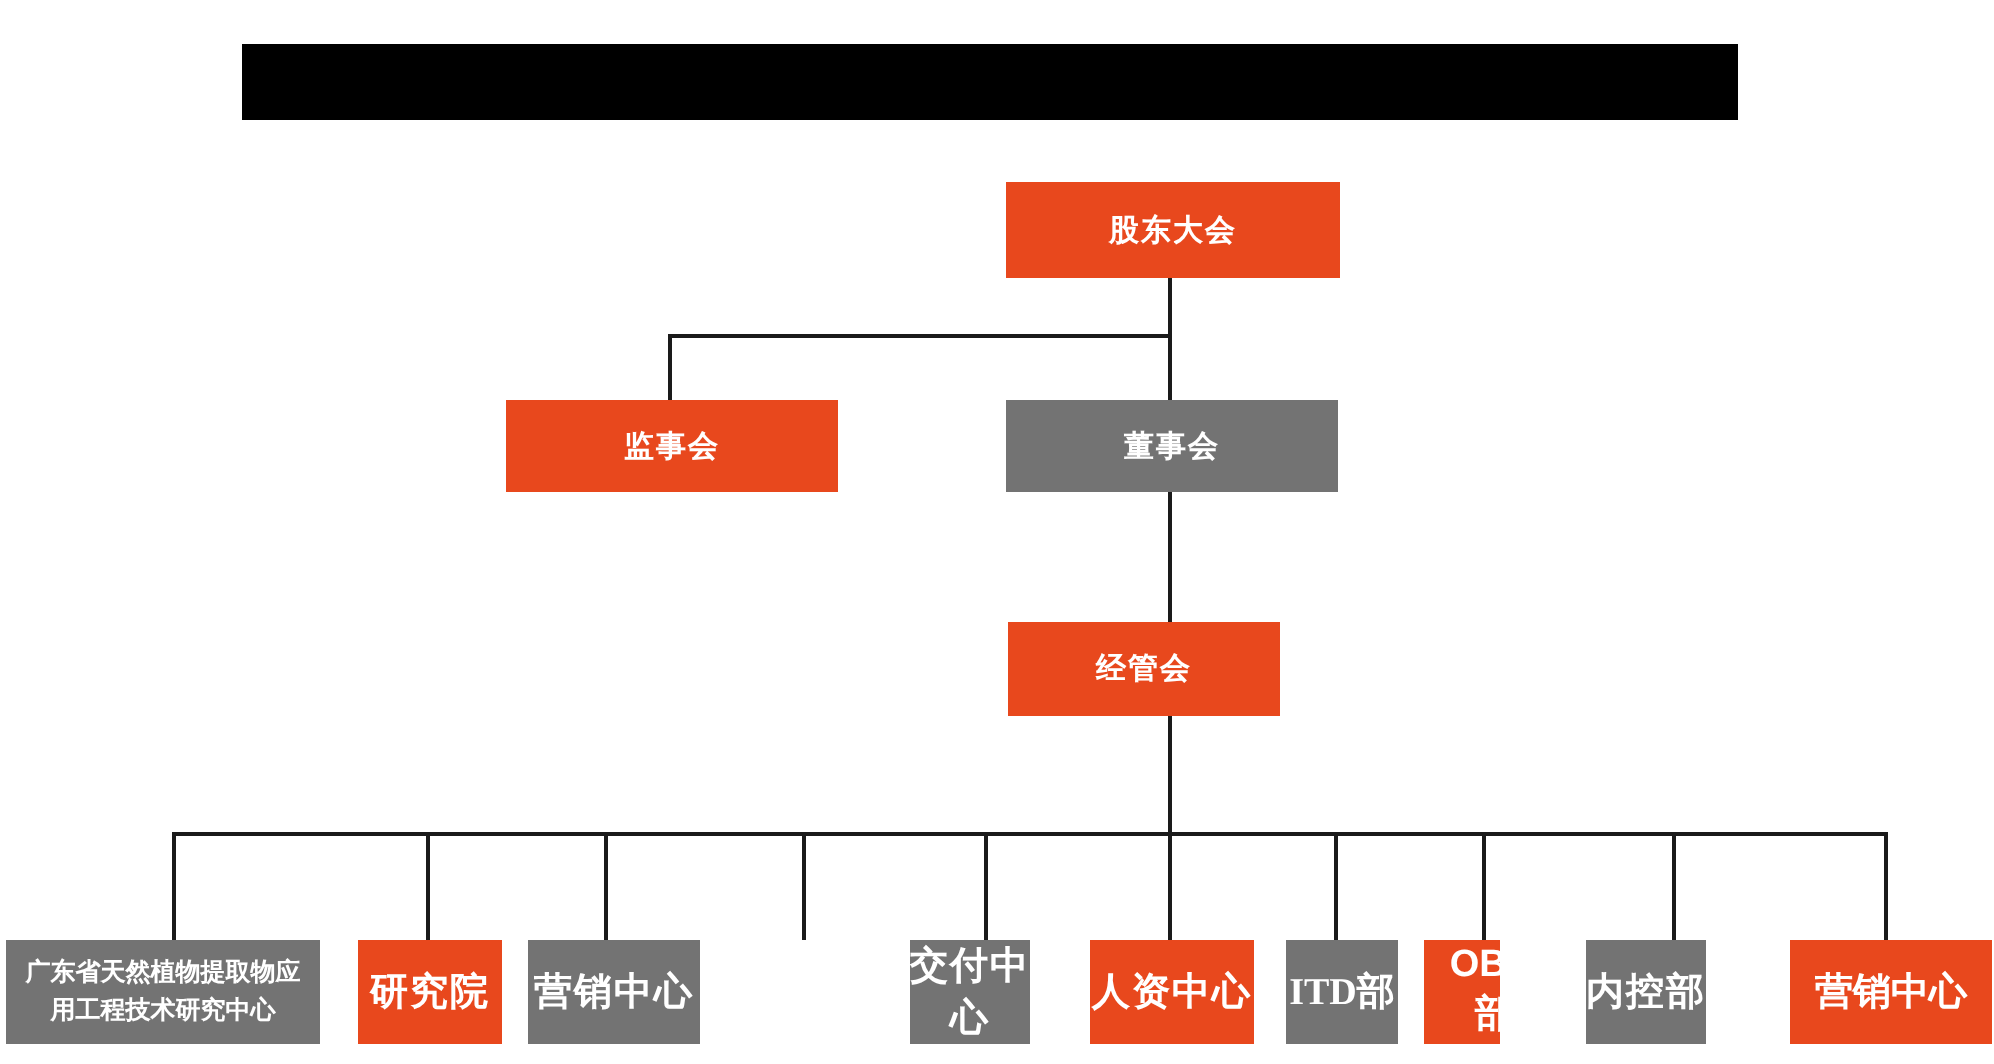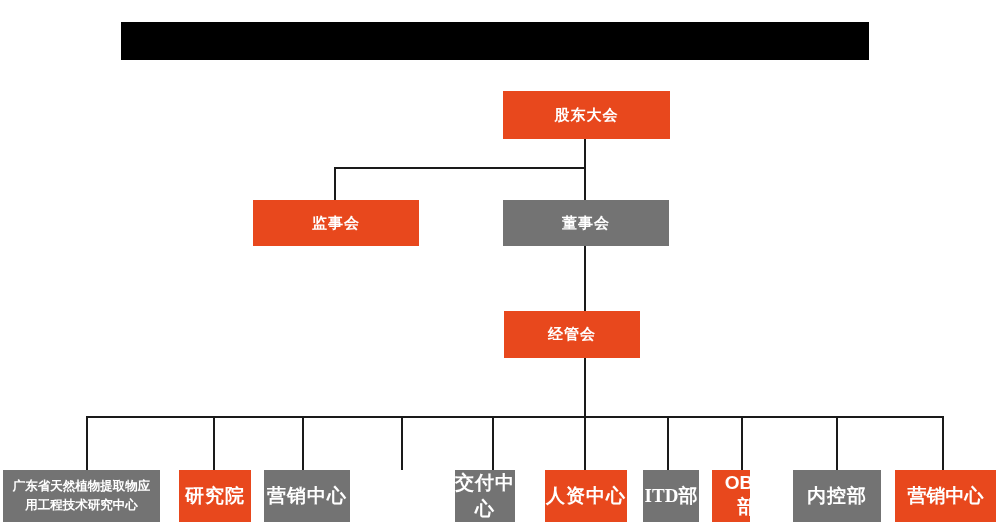--- a/index.html
+++ b/index.html
@@ -26,21 +26,21 @@
   
   .lvl4{top:470px;height:52px;font-size:19px;}
   #n-l4-0{left:3px;width:157px;font-size:12.5px;line-height:1.5;padding:18px 9px;letter-spacing:0;}
   #n-l4-1{left:179px;width:72px;}
   #n-l4-2{left:264px;width:86px;}
   #n-l4-3{left:363px;width:73px;}
   #n-l4-4{left:455px;width:60px;}
   #n-l4-5{left:545px;width:82px;}
   #n-l4-6{left:643px;width:56px;letter-spacing:0;}
   #n-l4-7{left:712px;width:38px;letter-spacing:0;padding-left:32px;}
-  #n-l4-8{left:793px;width:88px;}
+  #n-l4-8{left:793px;width:60px;}
   #n-l4-9{left:895px;width:101px;letter-spacing:0;}
 
   
   #c-v-top{left:584px;top:139px;width:2px;height:30px;}
   #c-h-row2{left:334px;top:167px;width:252px;height:2px;}
   #c-v-supervisory{left:334px;top:167px;width:2px;height:33px;}
   #c-v-board{left:584px;top:167px;width:2px;height:33px;}
   #c-v-board-mgmt{left:584px;top:246px;width:2px;height:65px;}
   #c-v-mgmt-bus{left:584px;top:358px;width:2px;height:59px;}
   #c-h-row4{left:86px;top:416px;width:858px;height:2px;}

